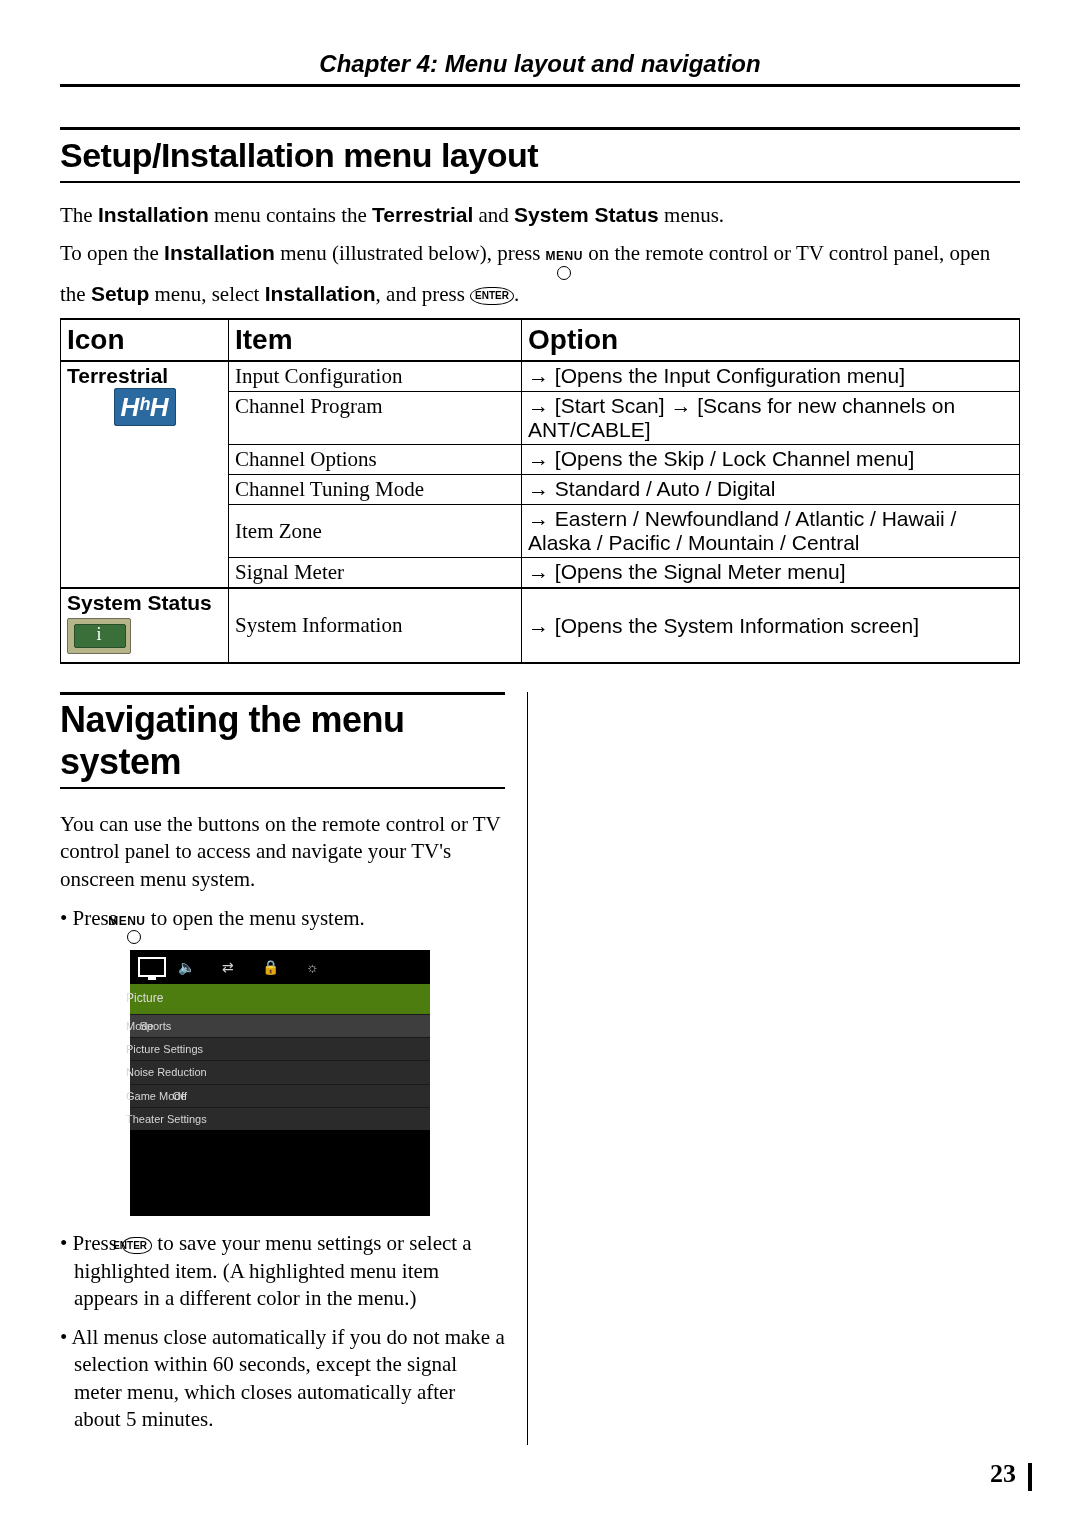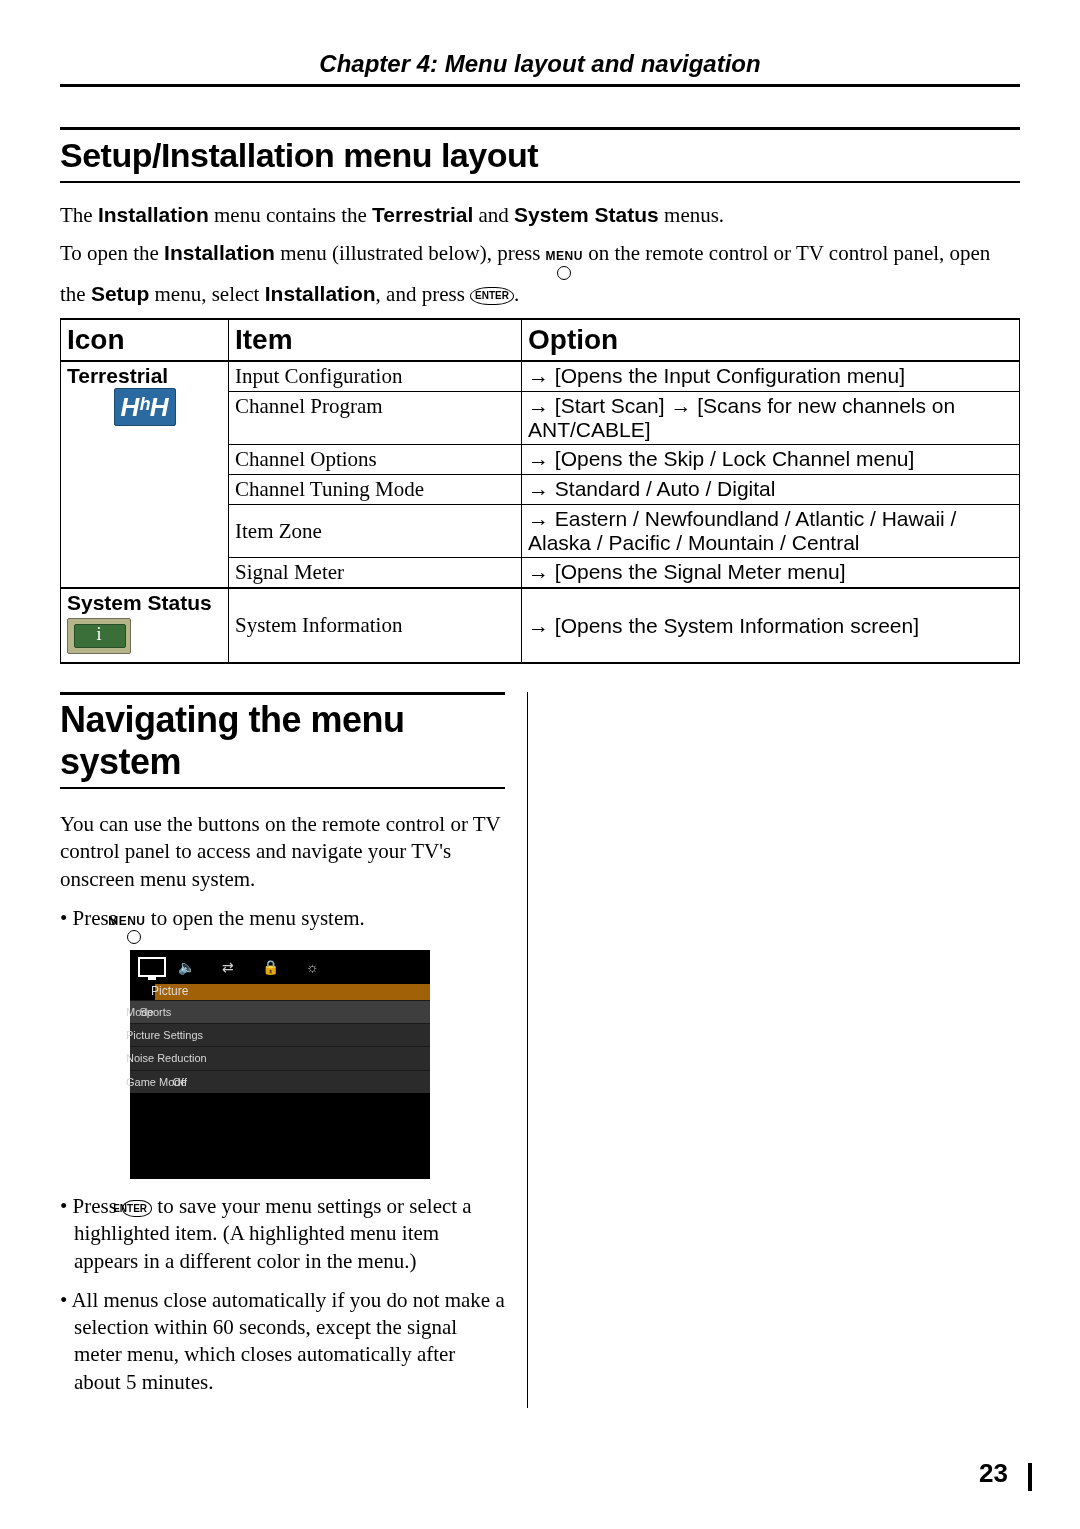--- a/index.html
+++ b/index.html
@@ -199,35 +199,35 @@
     position:relative;
   }
   .osd-tab.active .monitor-icon {
     width:24px; height:16px; border:2px solid #fff; display:block; position:relative;
   }
   .osd-tab.active .monitor-icon::after{
     content:""; position:absolute; left:8px; bottom:-5px; width:8px; height:3px; background:#fff;
   }
   .osd-tab .spk { font-size:14px; }
   .osd-header {
-    background:#a16207; padding:0 10px; font-size:12px; color:#ddd;margin-left:25px;
+    background:#4d7c0f; padding:7px 10px; font-size:12px; color:#ddd;
   }
   .osd-row {
     display:flex; 
     background:#2b2b2b; padding:4px 10px; border-top:1px solid #1a1a1a;
     color:#d6d6d6;
   }
   .osd-row.hl { background:#3e3e3e; }
   .osd-pad { height:86px; background:#000; }
 
   .pagenum {
     position: absolute;
-    right: 72px;
+    right: 64px;
     bottom: 40px;
-    font-family: Liberation Sans, sans-serif;
+    font-family: Liberation Serif, serif;
     font-weight: 900;
     font-size: 26px;
   }
   .pagebar {
     position:absolute; right:48px; bottom:38px; width:4px; height:28px; background:#000;
   }
 </style>
 </head>
 <body>
 
@@ -330,20 +330,24 @@
               <span></span>
             </div>
             <div class="osd-row">
               <span>Noise Reduction</span>
               <span></span>
             </div>
             <div class="osd-row">
               <span>Game Mode</span>
               <span>Off</span>
             </div>
+            <div class="osd-row">
+              <span>Theater Settings</span>
+              <span></span>
+            </div>
             <div class="osd-pad"></div>
           </div>
         </li>
 
 
         <li>
           <span>Press </span><span class="enter-pill">ENTER</span><span> to save your menu settings or select a highlighted item. (A highlighted menu item appears in a different color in the menu.)</span>
         </li>
 
         <li>

